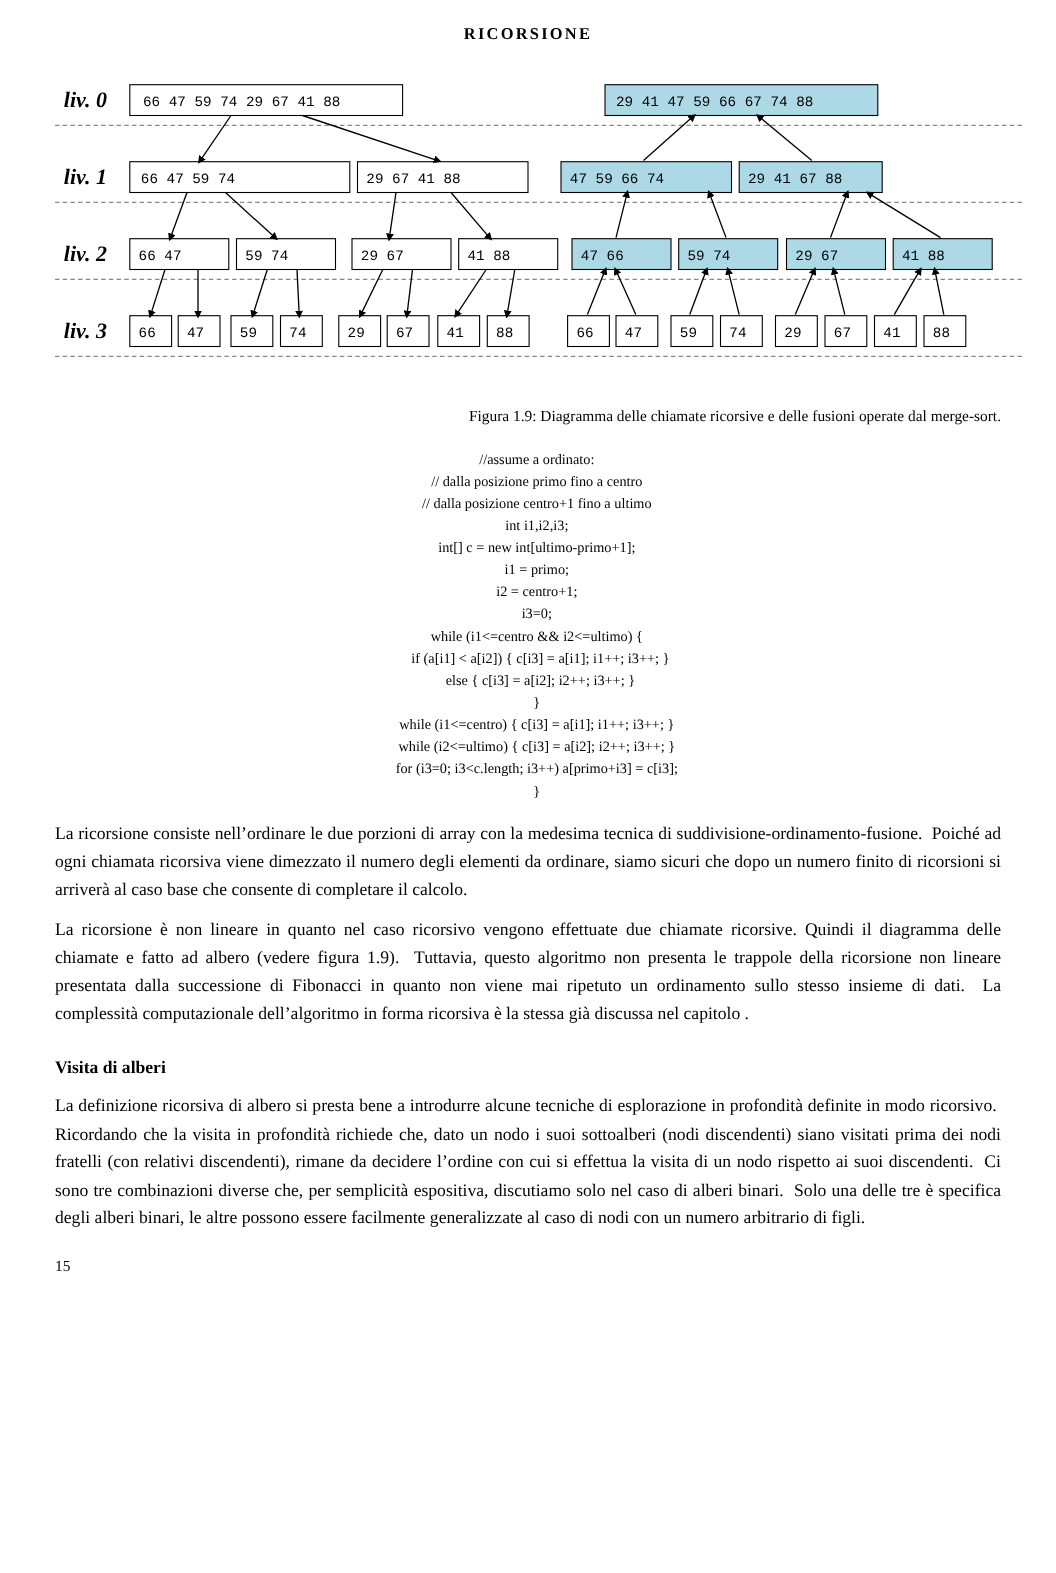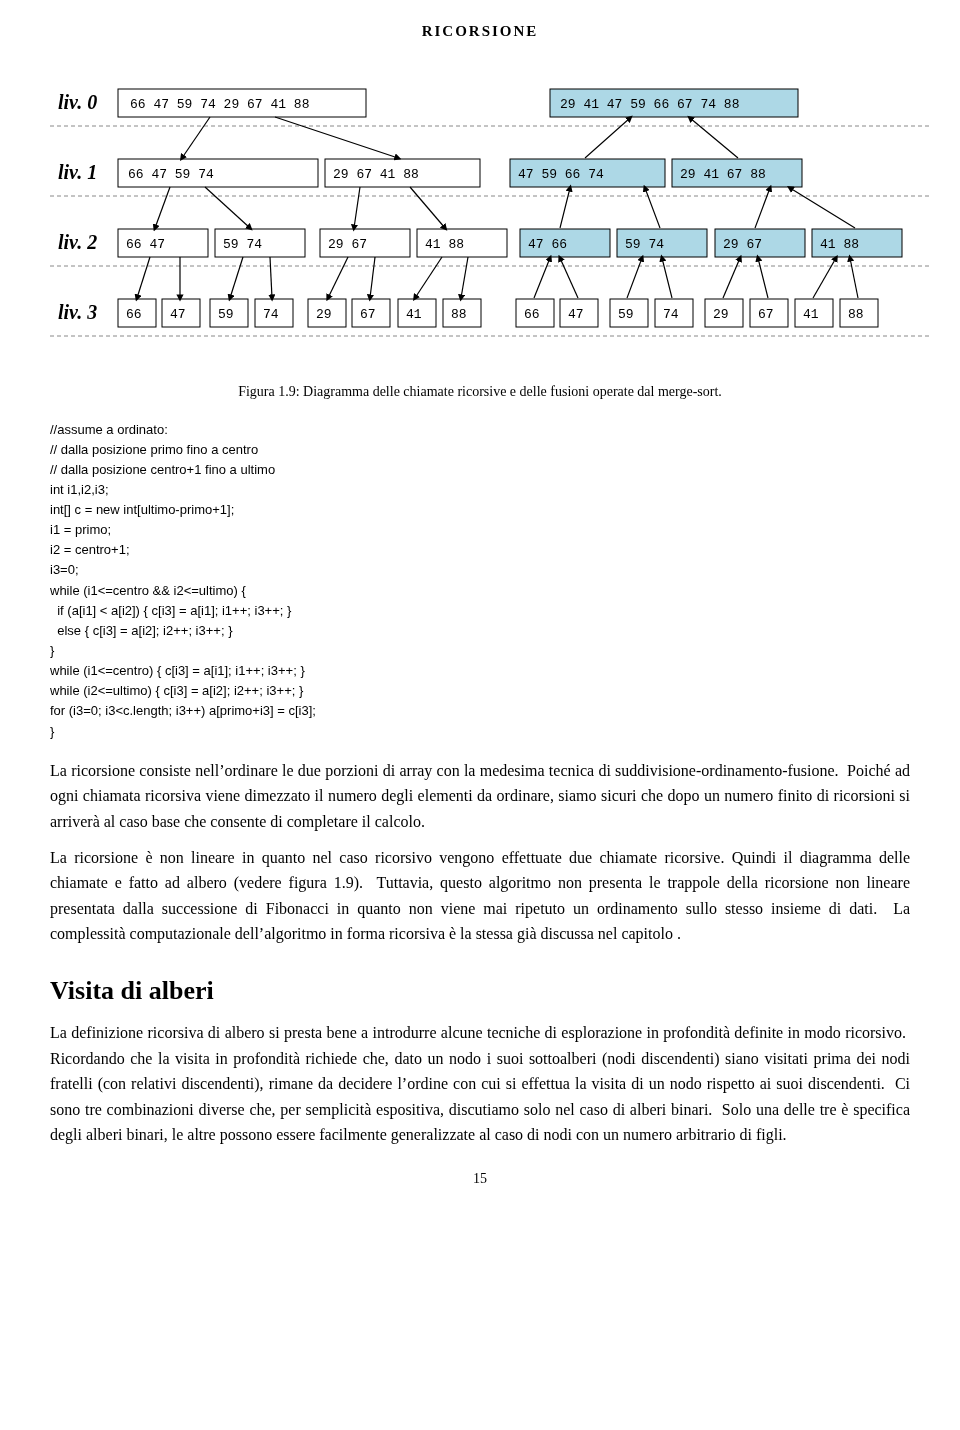--- a/index.html
+++ b/index.html
@@ -13,71 +13,72 @@
       font-size: 15px;
       line-height: 1.5;
     }
 
     
     .page-title {
       text-align: center;
       font-size: 15px;
       font-weight: bold;
       letter-spacing: 2px;
-      margin-bottom: 18px;
+      margin-bottom: 6px;
       font-family: 'Times New Roman', serif;
     }
 
     
     .diagram-container {
       width: 100%;
       margin-bottom: 10px;
       text-align: right;
     }
 
     .diagram-svg {
       display: block;
       margin: 0 auto;
     }
 
     
     .figure-caption {
-      text-align: center;
+      text-align: right;
       font-size: 14px;
       margin: 8px 0 18px 0;
     }
 
     
     .code-block {
-      font-family: Liberation Sans, sans-serif;
+      font-family: Liberation Serif, serif;
       font-size: 13px;
       line-height: 1.55;
-      margin: 10px 0 16px 0;
+      margin: 10px 0 16px 16px;
       white-space: pre;
       background: none;
+      text-align: center;
     }
 
     
     .body-text {
       font-size: 16px;
       line-height: 1.6;
       text-align: justify;
       margin-bottom: 10px;
     }
 
     
     .section-heading {
-      font-size: 26px;
+      font-size: 16px;
       font-weight: bold;
       margin: 24px 0 10px 0;
     }
 
     
     .page-number {
-      text-align: center;
+      text-align: left;
       font-size: 14px;
       margin-top: 20px;
       font-family: Liberation Serif, serif;
     }
   </style>
 </head>
 <body>
 
 <div class="page-title">RICORSIONE</div>
 

